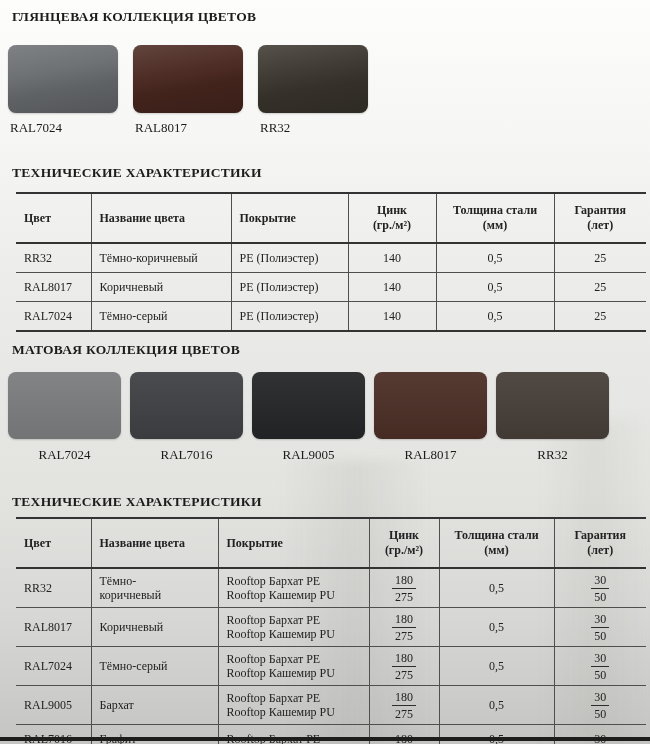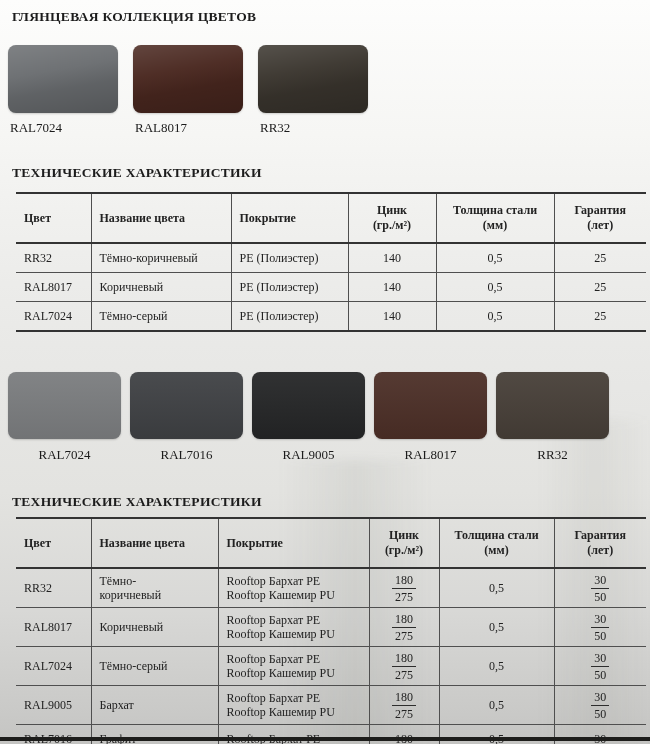--- a/index.html
+++ b/index.html
@@ -152,20 +152,21 @@
         <td class="txt">RAL7024</td>
         <td class="txt">Тёмно-серый</td>
         <td class="txt">PE (Полиэстер)</td>
         <td class="num">140</td>
         <td class="num">0,5</td>
         <td class="num">25</td>
       </tr>
     </tbody>
   </table>
 
+  <div class="sec-title" style="top:342px">МАТОВАЯ КОЛЛЕКЦИЯ ЦВЕТОВ</div>
 
   <div class="swatch-row row-matte">
     <div class="swatch-col">
       <div class="swatch matte" style="background-color: rgb(122, 124, 126);"></div>
       <div class="swatch-label">RAL7024</div>
     </div>
     <div class="swatch-col">
       <div class="swatch matte" style="background-color: rgb(62, 64, 67);"></div>
       <div class="swatch-label">RAL7016</div>
     </div>

